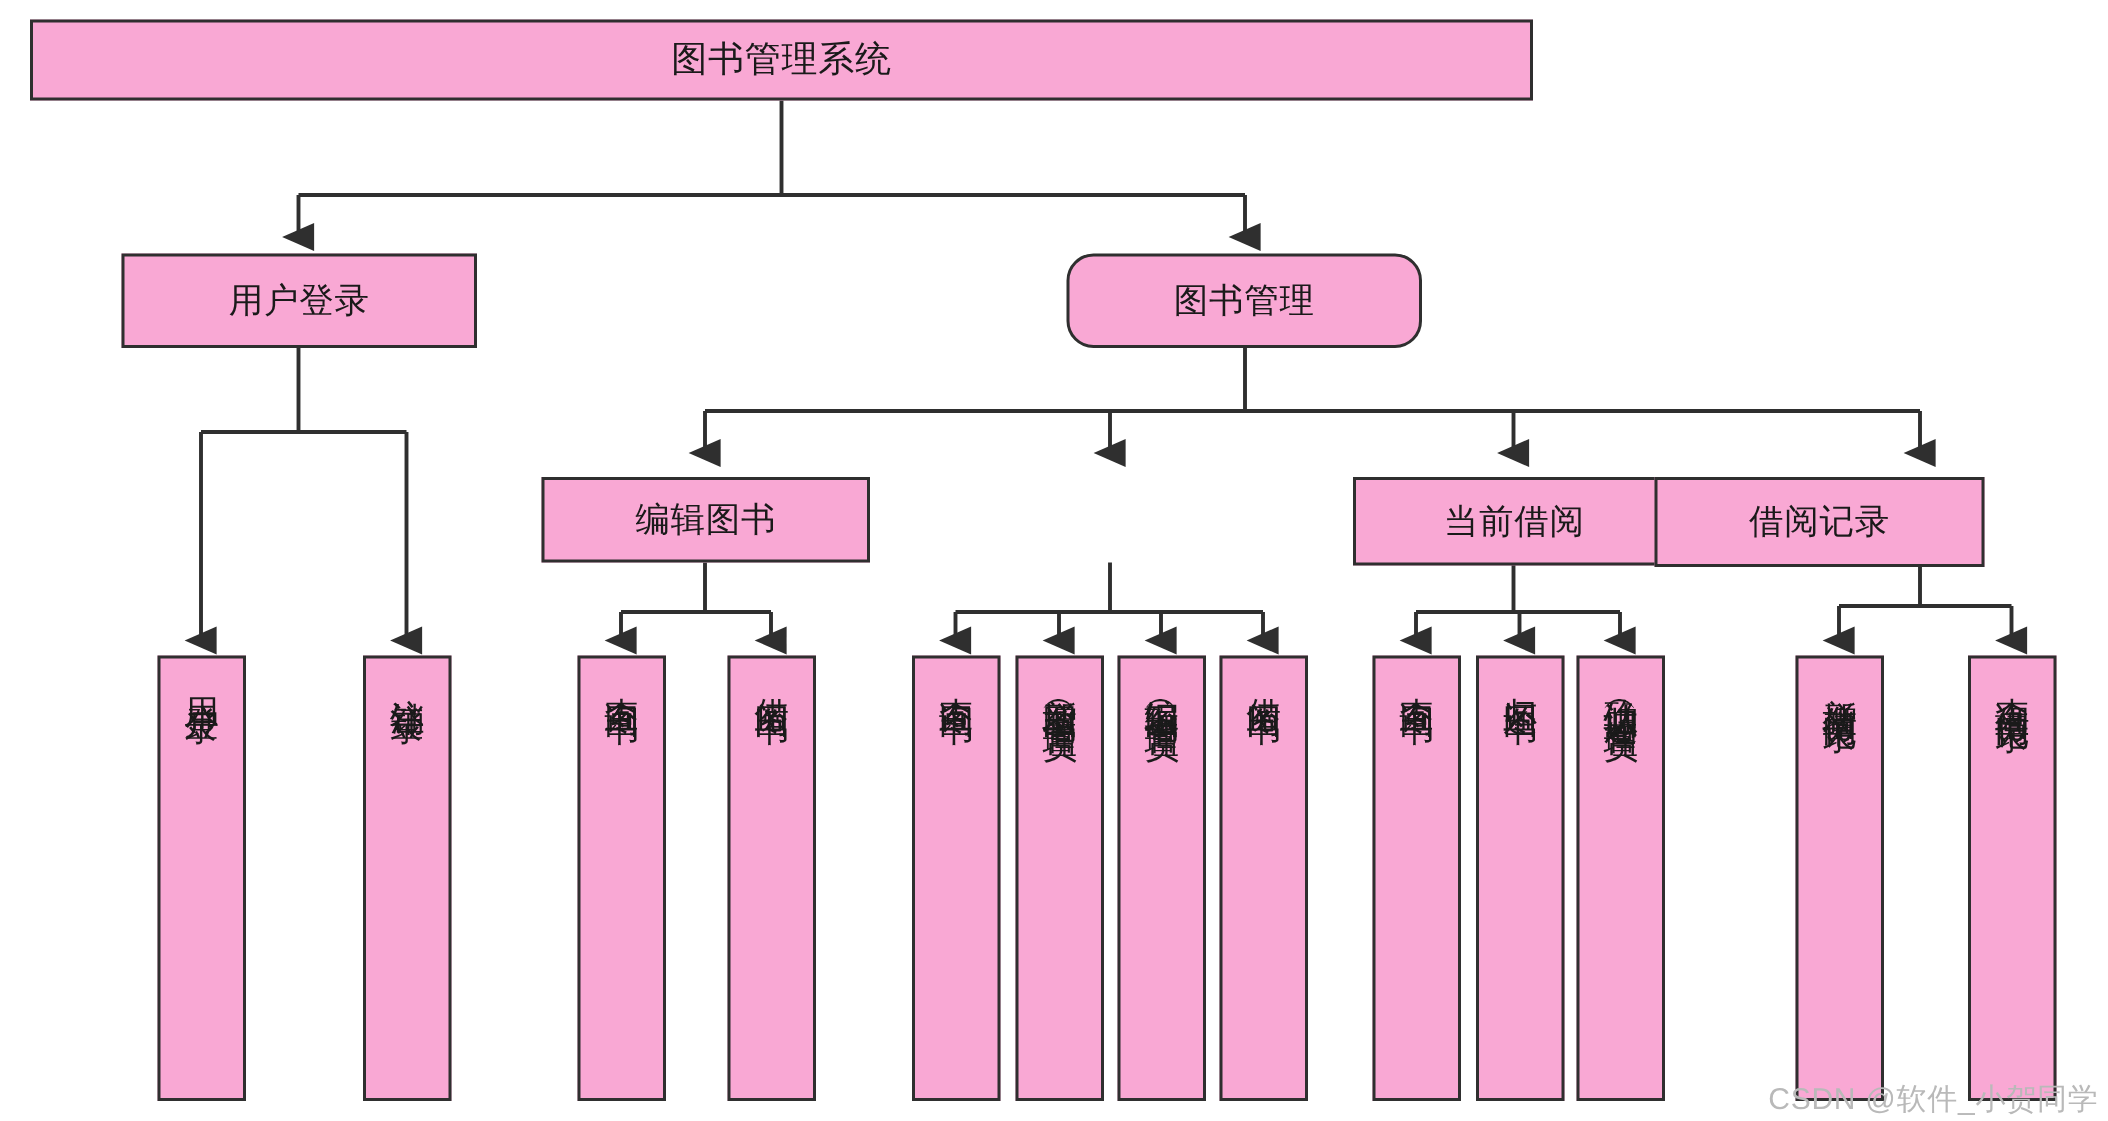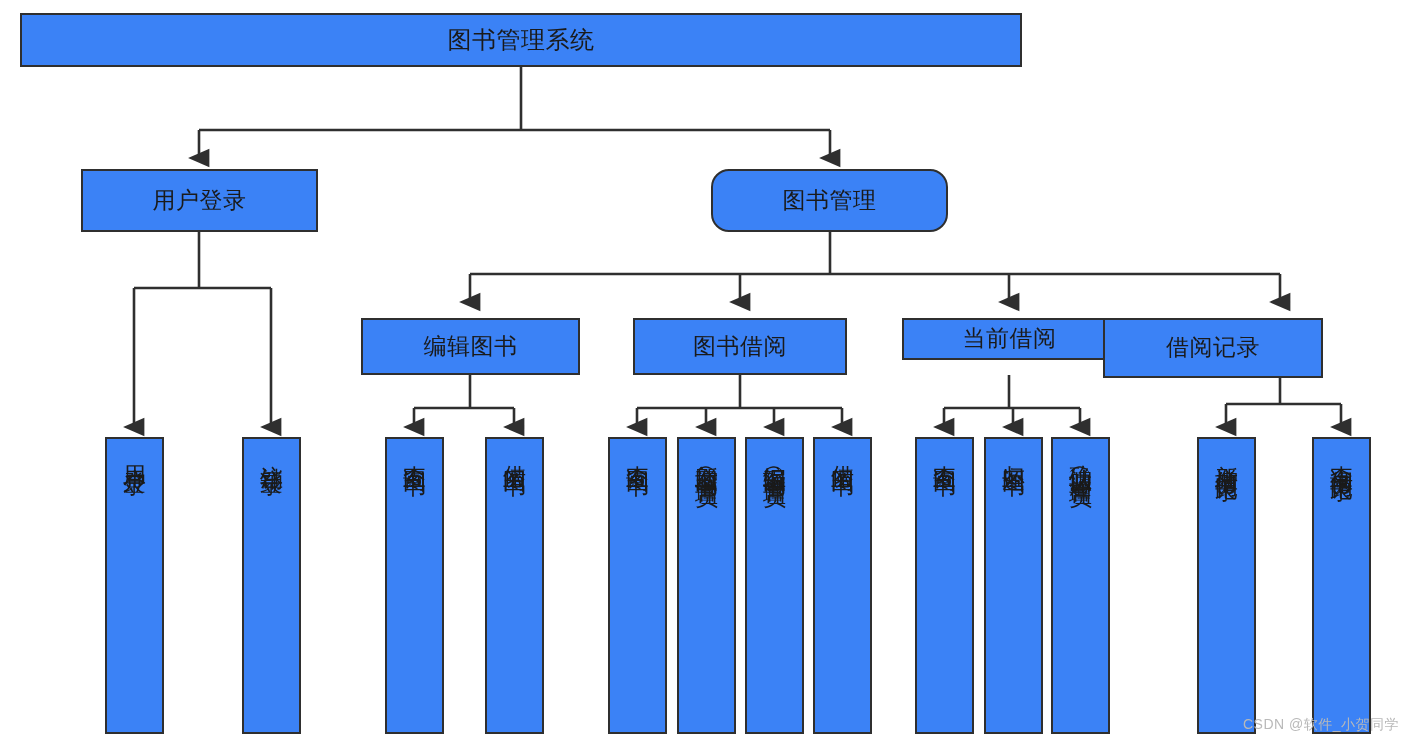--- a/index.html
+++ b/index.html
@@ -21,21 +21,21 @@
     position: absolute;
     left: 0;
     top: 0;
     width: 1405px;
     height: 747px;
     pointer-events: none;
   }
   .node {
     position: absolute;
     box-sizing: border-box;
-    background: #3b82f6;
+    background: #f9a8d4;
     border: 2.5px solid #2f2f2f;
     display: flex;
     align-items: center;
     justify-content: center;
     color: #1a1a1a;
     z-index: 3;
   }
   .node .lbl {
     display: block;
     text-align: center;
@@ -59,22 +59,22 @@
     writing-mode: vertical-rl;
     text-orientation: upright;
     font-size: 23px;
     line-height: 1.0;
     letter-spacing: 3px;
     white-space: nowrap;
   }
   .watermark {
     position: absolute;
     right: 6px;
-    bottom: 13px;
-    font-size: 14px;
+    bottom: 1px;
+    font-size: 20px;
     color: #b9b9b9;
     letter-spacing: 0.5px;
     z-index: 5;
     white-space: nowrap;
     text-align: center;
   }
 </style>
 </head>
 <body>
 
@@ -137,24 +137,21 @@
   <div class="node h" style="left:81px; top:169px; width:237px; height:63px;">
     <span class="lbl">用户登录</span>
   </div>
   <div class="node h" style="left:711px; top:169px; width:237px; height:63px;border-radius:18px;">
     <span class="lbl">图书管理</span>
   </div>
 
   <div class="node h" style="left:361px; top:318px; width:219px; height:57px;">
     <span class="lbl">编辑图书</span>
   </div>
-  <div class="node h" style="left:633px; top:318px; width:214px; height:57px;">
-    <span class="lbl">图书借阅</span>
-  </div>
-  <div class="node h" style="left:902px; top:318px; width:215px; height:42px;">
+  <div class="node h" style="left:902px; top:318px; width:215px; height:59px;">
     <span class="lbl">当前借阅</span>
   </div>
   <div class="node h" style="left:1103px; top:318px; width:220px; height:60px;">
     <span class="lbl">借阅记录</span>
   </div>
 
   <div class="node v" style="left:105px; top:437px; width:59px; height:297px;">
     <span class="lbl">用户登录</span>
   </div>
   <div class="node v" style="left:242px; top:437px; width:59px; height:297px;">

